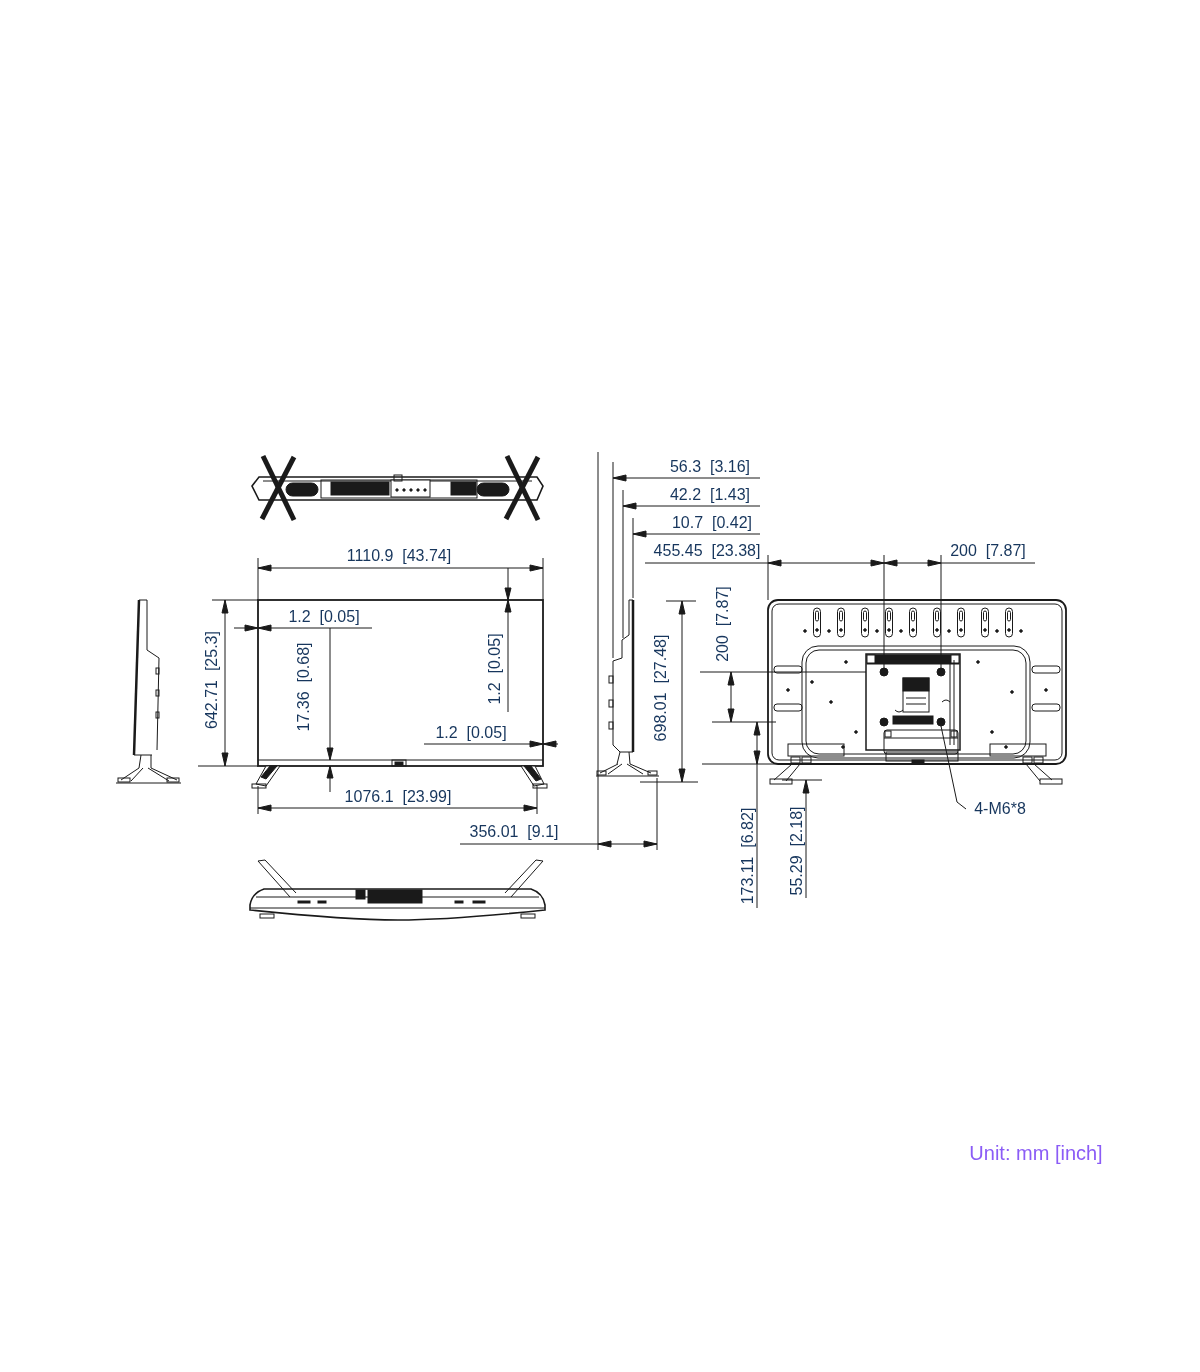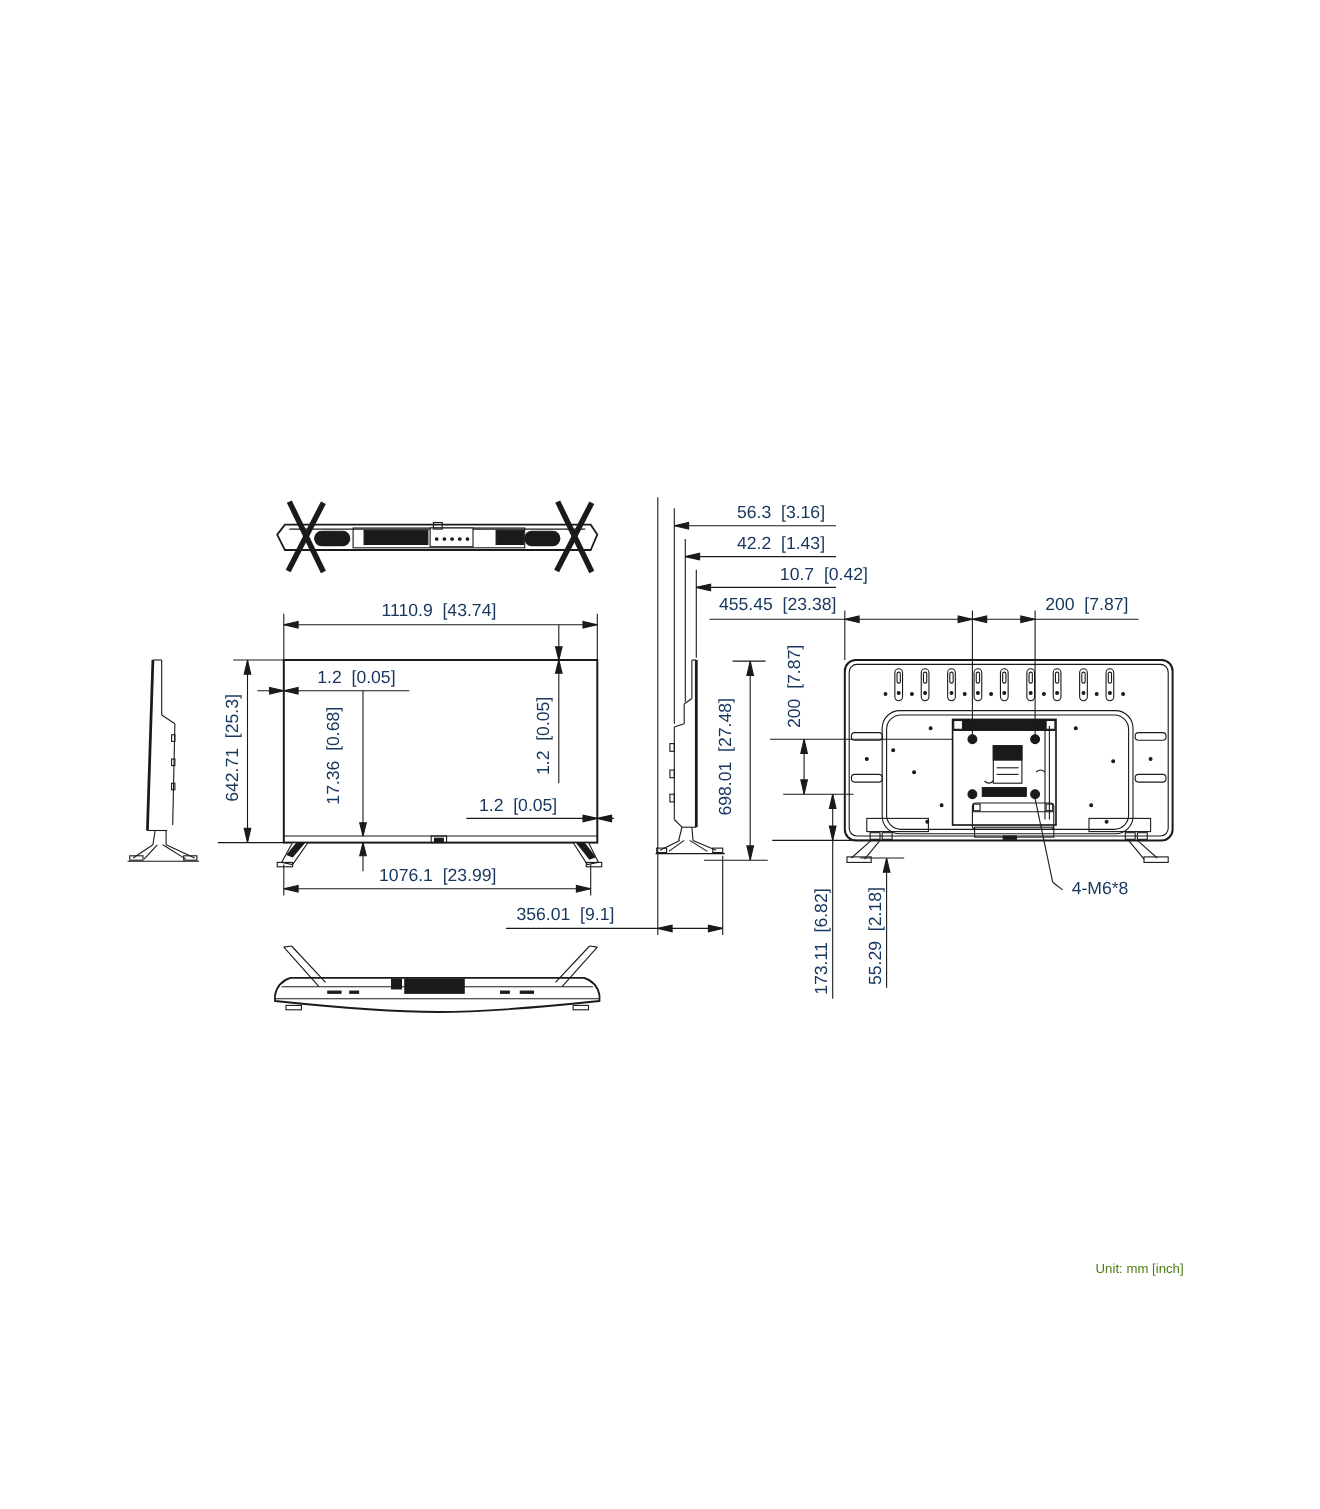--- a/index.html
+++ b/index.html
@@ -2,21 +2,21 @@
 <html><head>
 <meta charset="utf-8">
 <style>
   html,body{margin:0;padding:0;background:#fff;}
   #canvas{position:relative;width:1200px;height:1372px;background:#ffffff;overflow:hidden;
           font-family:"Liberation Sans",sans-serif;}
   #lineart{position:absolute;left:0;top:0;}
   .dim{position:absolute;font-size:16px;color:#17365d;white-space:pre;line-height:1;
        transform:translate(-50%,-50%);}
   .dim.v{transform:translate(-50%,-50%) rotate(-90deg);}
-  .note{position:absolute;font-size:12px;color:#4d7c0f;white-space:pre;line-height:1;
+  .note{position:absolute;font-size:20px;color:#8b5cf6;white-space:pre;line-height:1;
         transform:translate(-50%,-50%);}
 </style>
 </head>
 <body>
 
 <div id="canvas">
 
 <svg id="lineart" width="1200" height="1372" viewBox="0 0 1200 1372" fill="none" stroke="#1a1a1a" stroke-width="1">
 
   <g>
@@ -312,21 +312,21 @@
 <div class="dim" style="left:399px;top:556px">1110.9  [43.74]</div>
 <div class="dim v" style="left:212px;top:680px">642.71  [25.3]</div>
 <div class="dim" style="left:324px;top:617px">1.2  [0.05]</div>
 <div class="dim v" style="left:304px;top:687px">17.36  [0.68]</div>
 <div class="dim v" style="left:495px;top:669px">1.2  [0.05]</div>
 <div class="dim" style="left:471px;top:733px">1.2  [0.05]</div>
 <div class="dim" style="left:398px;top:797px">1076.1  [23.99]</div>
 <div class="dim" style="left:514px;top:832px">356.01  [9.1]</div>
 <div class="dim" style="left:710px;top:467px">56.3  [3.16]</div>
 <div class="dim" style="left:710px;top:495px">42.2  [1.43]</div>
-<div class="dim" style="left:749px;top:523px">10.7  [0.42]</div>
+<div class="dim" style="left:712px;top:523px">10.7  [0.42]</div>
 <div class="dim" style="left:707px;top:551px">455.45  [23.38]</div>
 <div class="dim" style="left:988px;top:551px">200  [7.87]</div>
 <div class="dim v" style="left:661px;top:688px">698.01  [27.48]</div>
 <div class="dim v" style="left:723px;top:624px">200  [7.87]</div>
 <div class="dim v" style="left:748px;top:856px">173.11  [6.82]</div>
 <div class="dim v" style="left:797px;top:851px">55.29  [2.18]</div>
 <div class="dim" style="left:1000px;top:809px">4-M6*8</div>
 <div class="note" style="left:1036px;top:1153px">Unit: mm [inch]</div>
 
 </div>

